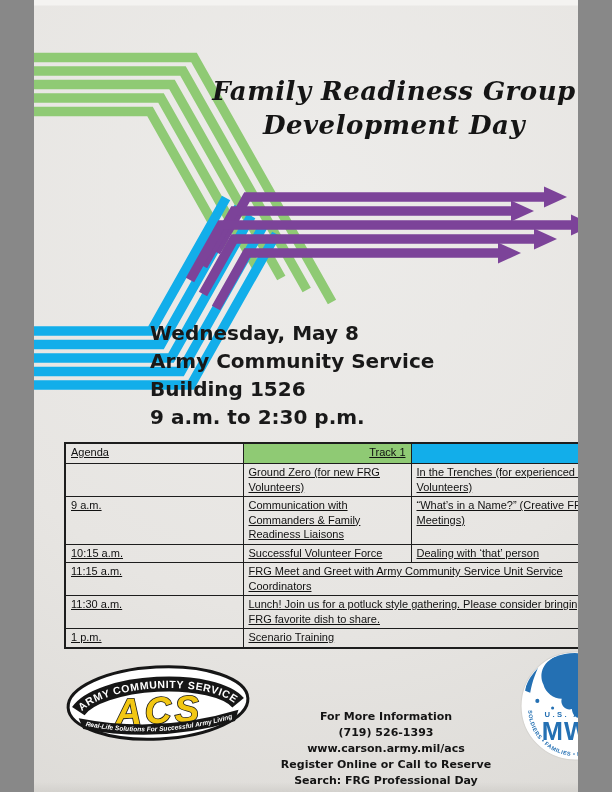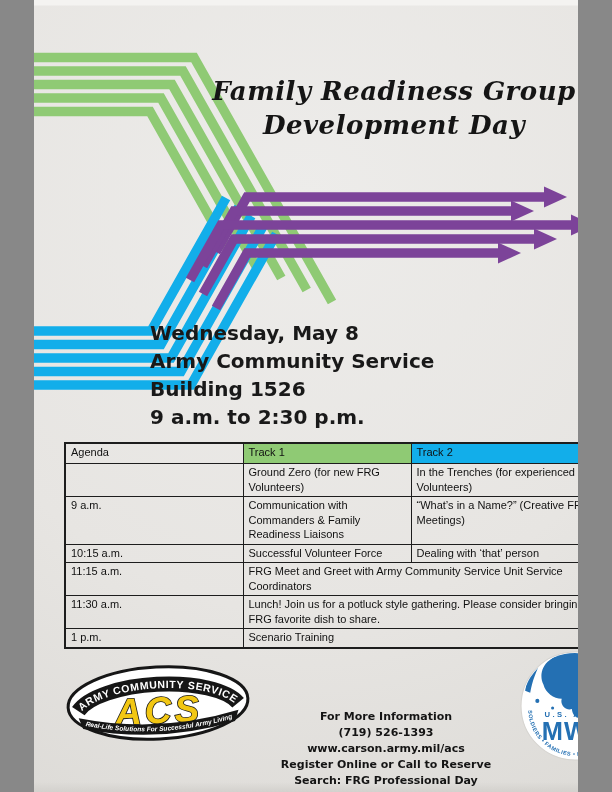--- a/index.html
+++ b/index.html
@@ -21,24 +21,24 @@
   .when{
     top:283px;left:116px;width:480px;text-align:left;
     font-family:"DejaVu Sans",sans-serif;font-weight:bold;
     font-size:20px;line-height:28px;color:#191919;margin-top:36px;
   }
   table.agenda{
     position:absolute;left:30px;top:442px;width:556px;
     border-collapse:collapse;table-layout:fixed;
     font-size:11px;line-height:14.5px;color:#111;
   }
-  table.agenda td{border:1px solid #1d1d1d;padding:1px 5px 2px;vertical-align:top;}
+  table.agenda td{border:1px solid #1d1d1d;padding:1px 5px 2px;vertical-align:top;text-decoration:underline;}
   table.agenda{border:2px solid #1d1d1d;}
   td.hd{height:16px;vertical-align:middle;}
-  .center{text-align:left;}
+  .center{text-align:right;}
   td.span-cell{text-align:left;vertical-align:middle;}
   td.time{vertical-align:top;}
   .footer-info{
     top:665px;left:196px;width:312px;text-align:center;
     font-family:"DejaVu Sans",sans-serif;font-weight:bold;
     font-size:11px;line-height:16px;color:#141414;margin-top:44px;
   }
   .acs-logo{left:30px;top:663px;}
   .mwr-logo{left:485px;top:650px;}
   svg text{font-family:"Liberation Sans",sans-serif;}

